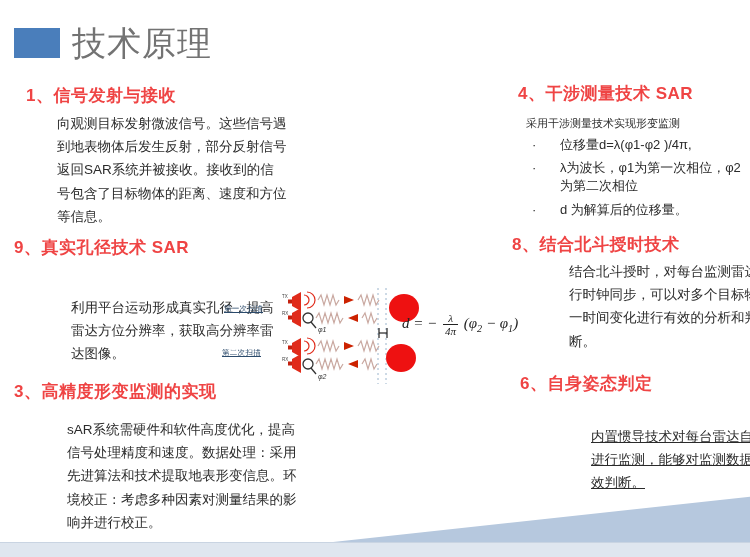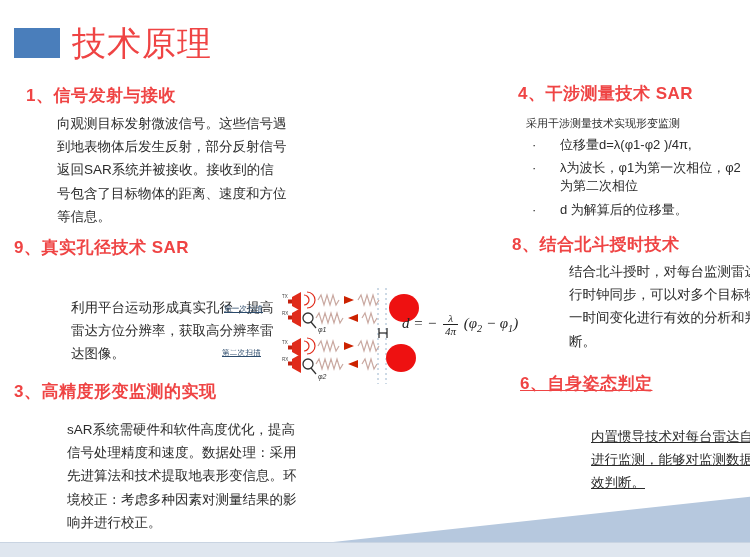--- a/index.html
+++ b/index.html
@@ -31,21 +31,21 @@
   .diag-3{
     position:absolute;right:-40px;bottom:-58px;width:540px;height:70px;
     background:#e3ebf3;
     transform:rotate(-10.4deg);transform-origin:100% 100%;
   }
 
   
   .title-row{position:absolute;left:14px;top:26px;display:flex;align-items:center;}
   .title-marker{width:46px;height:30px;background:#4a7ebb;}
   .title-text{
-    margin-left:12px;font-size:34px;line-height:34px;color:#ef4444;
+    margin-left:12px;font-size:34px;line-height:34px;color:#737373;
     font-weight:400;letter-spacing:1px;
   }
 
   
   .blk{position:absolute;}
   .h2{
     font-size:17px;font-weight:bold;color:#ef4444;white-space:nowrap;
     letter-spacing:.5px;
   }
   .body{
@@ -214,16 +214,16 @@
       <li>
         <span class="dot">·</span>
         <span>d 为解算后的位移量。</span>
       </li>
     </ul>
   </div>
 
   <div class="blk h2" style="left:512px;top:233px;">8、结合北斗授时技术</div>
   <div class="blk body" style="left:530px;top:260px;width:212px;">结合北斗授时，对每台监测雷达进行时钟同步，可以对多个目标物同一时间变化进行有效的分析和判断。</div>
 
-  <div class="blk h2" style="left:520px;top:372px;text-decoration:underline;">6、自身姿态判定</div>
+  <div class="blk h2" style="left:520px;top:372px;">6、自身姿态判定</div>
   <div class="blk body" style="left:552px;top:425px;width:210px;text-decoration:underline;">内置惯导技术对每台雷达自身姿态进行监测，能够对监测数据进行有效判断。</div>
 
 </div>
 
 </body></html>

